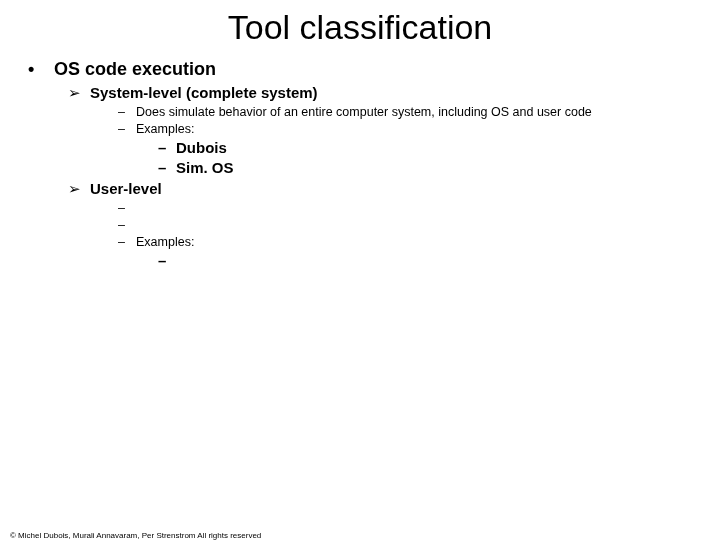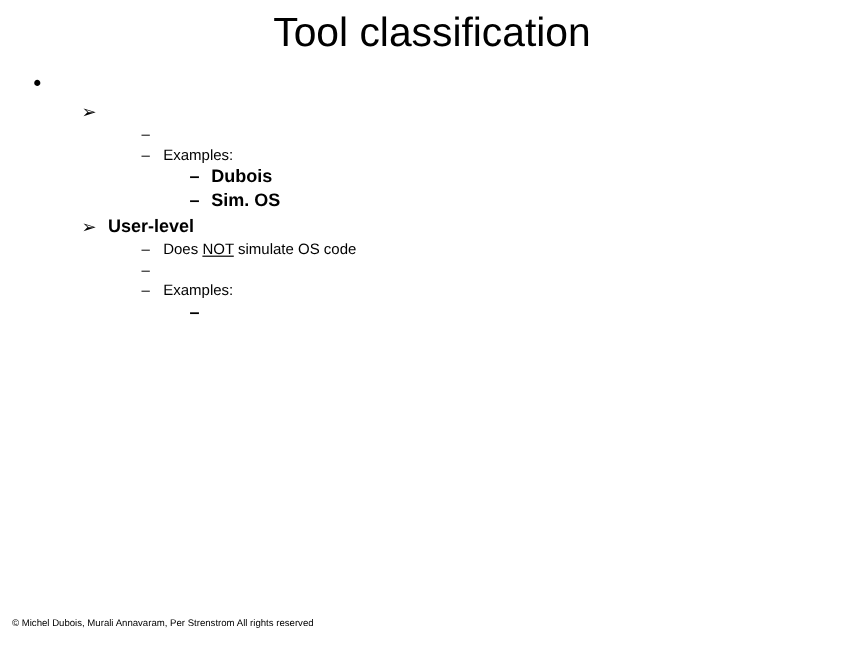--- a/index.html
+++ b/index.html
@@ -55,44 +55,47 @@
     align-items: flex-start;
     font-size: 15px;
     font-weight: bold;
     margin-left: 130px;
     line-height: 1.35;
   }
   .lvl4 .bullet { width: 18px; flex-shrink: 0; }
   .underline { text-decoration: underline; }
   .footer {
     position: absolute;
-    bottom: 16px;
+    bottom: 0;
     left: 10px;
     font-size: 8px;
     font-family: Arial, sans-serif;
     color: #000;
   }
 </style>
 </head>
 <body>
 
 <div class="title">Tool classification</div>
 
 <div class="content">
 
   <div class="lvl1">
     <span class="bullet">•</span>
+    <span>OS code execution</span>
   </div>
 
   <div class="lvl2">
     <span class="bullet">➢</span>
+    <span>System-level (complete system)</span>
   </div>
 
   <div class="lvl3">
     <span class="bullet">–</span>
+    <span>Does simulate behavior of an entire computer system, including OS and user code</span>
   </div>
   <div class="lvl3">
     <span class="bullet">–</span>
     <span>Examples:</span>
   </div>
 
   <div class="lvl4">
     <span class="bullet">–</span>
     <span>Dubois</span>
   </div>
@@ -101,21 +104,20 @@
     <span>Sim. OS</span>
   </div>
 
   <div class="lvl2">
     <span class="bullet">➢</span>
     <span>User-level</span>
   </div>
 
   <div class="lvl3">
     <span class="bullet">–</span>
-    <span><span>Does </span><span class="underline">NOT</span><span> simulate OS code</span></span>
   </div>
   <div class="lvl3">
     <span class="bullet">–</span>
   </div>
   <div class="lvl3">
     <span class="bullet">–</span>
     <span>Examples:</span>
   </div>
 
   <div class="lvl4">

